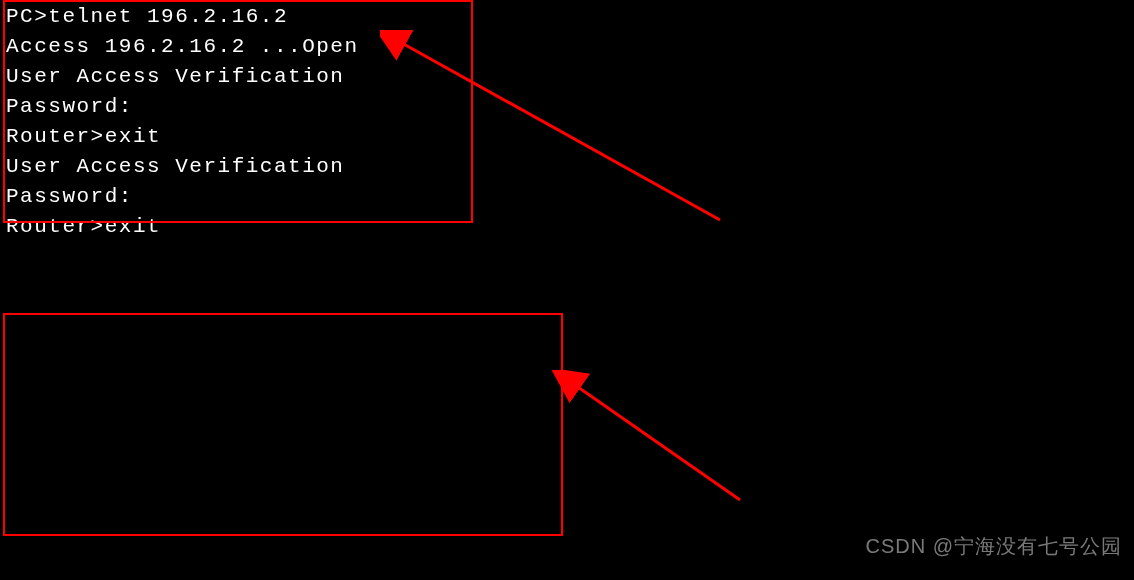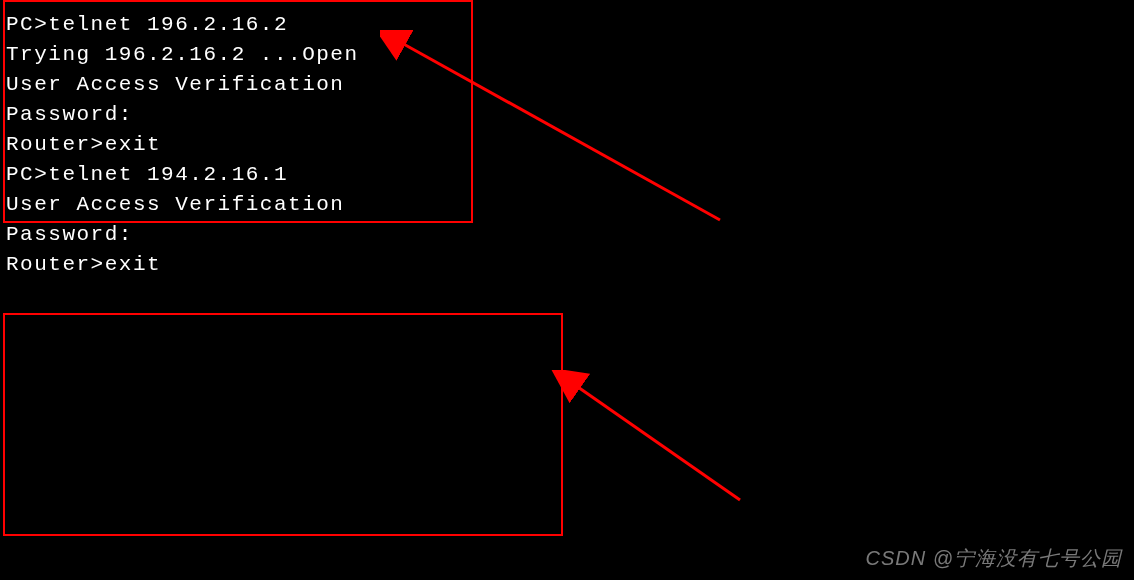--- a/index.html
+++ b/index.html
@@ -12,21 +12,21 @@
       height: 580px;
       background: #000;
       font-family: 'Courier New', monospace;
       font-size: 21px;
       color: #fff;
       position: relative;
       overflow: hidden;
     }
     .terminal {
       position: relative;
-      padding: 10px 6px;
+      padding: 2px 6px;
     }
     .line {
       white-space: pre;
       line-height: 30px;
       letter-spacing: 1.5px;
     }
     .box1 {
       position: absolute;
       left: 3px;
       top: 0px;
@@ -52,42 +52,40 @@
     }
     .arrow2 {
       position: absolute;
       left: 510px;
       top: 370px;
       pointer-events: none;
     }
     .watermark {
       position: absolute;
       right: 12px;
-      bottom: 8px;
+      bottom: 20px;
       color: rgba(220,220,220,0.55);
       font-family: Arial, sans-serif;
       font-size: 20px;
       letter-spacing: 1px;
-      font-style: italic;
     }
   </style>
 </head>
 <body>
 
 <div class="terminal">
   <div class="line">PC&gt;telnet 196.2.16.2</div>
-  <div class="line">Trying 196.2.16.2 ...Open</div>
+  <div class="line">Access 196.2.16.2 ...Open</div>
   <div class="line"></div>
   <div class="line"></div>
   <div class="line">User Access Verification</div>
   <div class="line"></div>
   <div class="line">Password:</div>
   <div class="line">Router&gt;exit</div>
   <div class="line"></div>
-  <div class="line">PC&gt;telnet 194.2.16.1</div>
   <div class="line"></div>
   <div class="line"></div>
   <div class="line">User Access Verification</div>
   <div class="line"></div>
   <div class="line">Password:</div>
   <div class="line">Router&gt;exit</div>
 </div>
 
 <div class="box1"></div>
 <div class="box2"></div>

